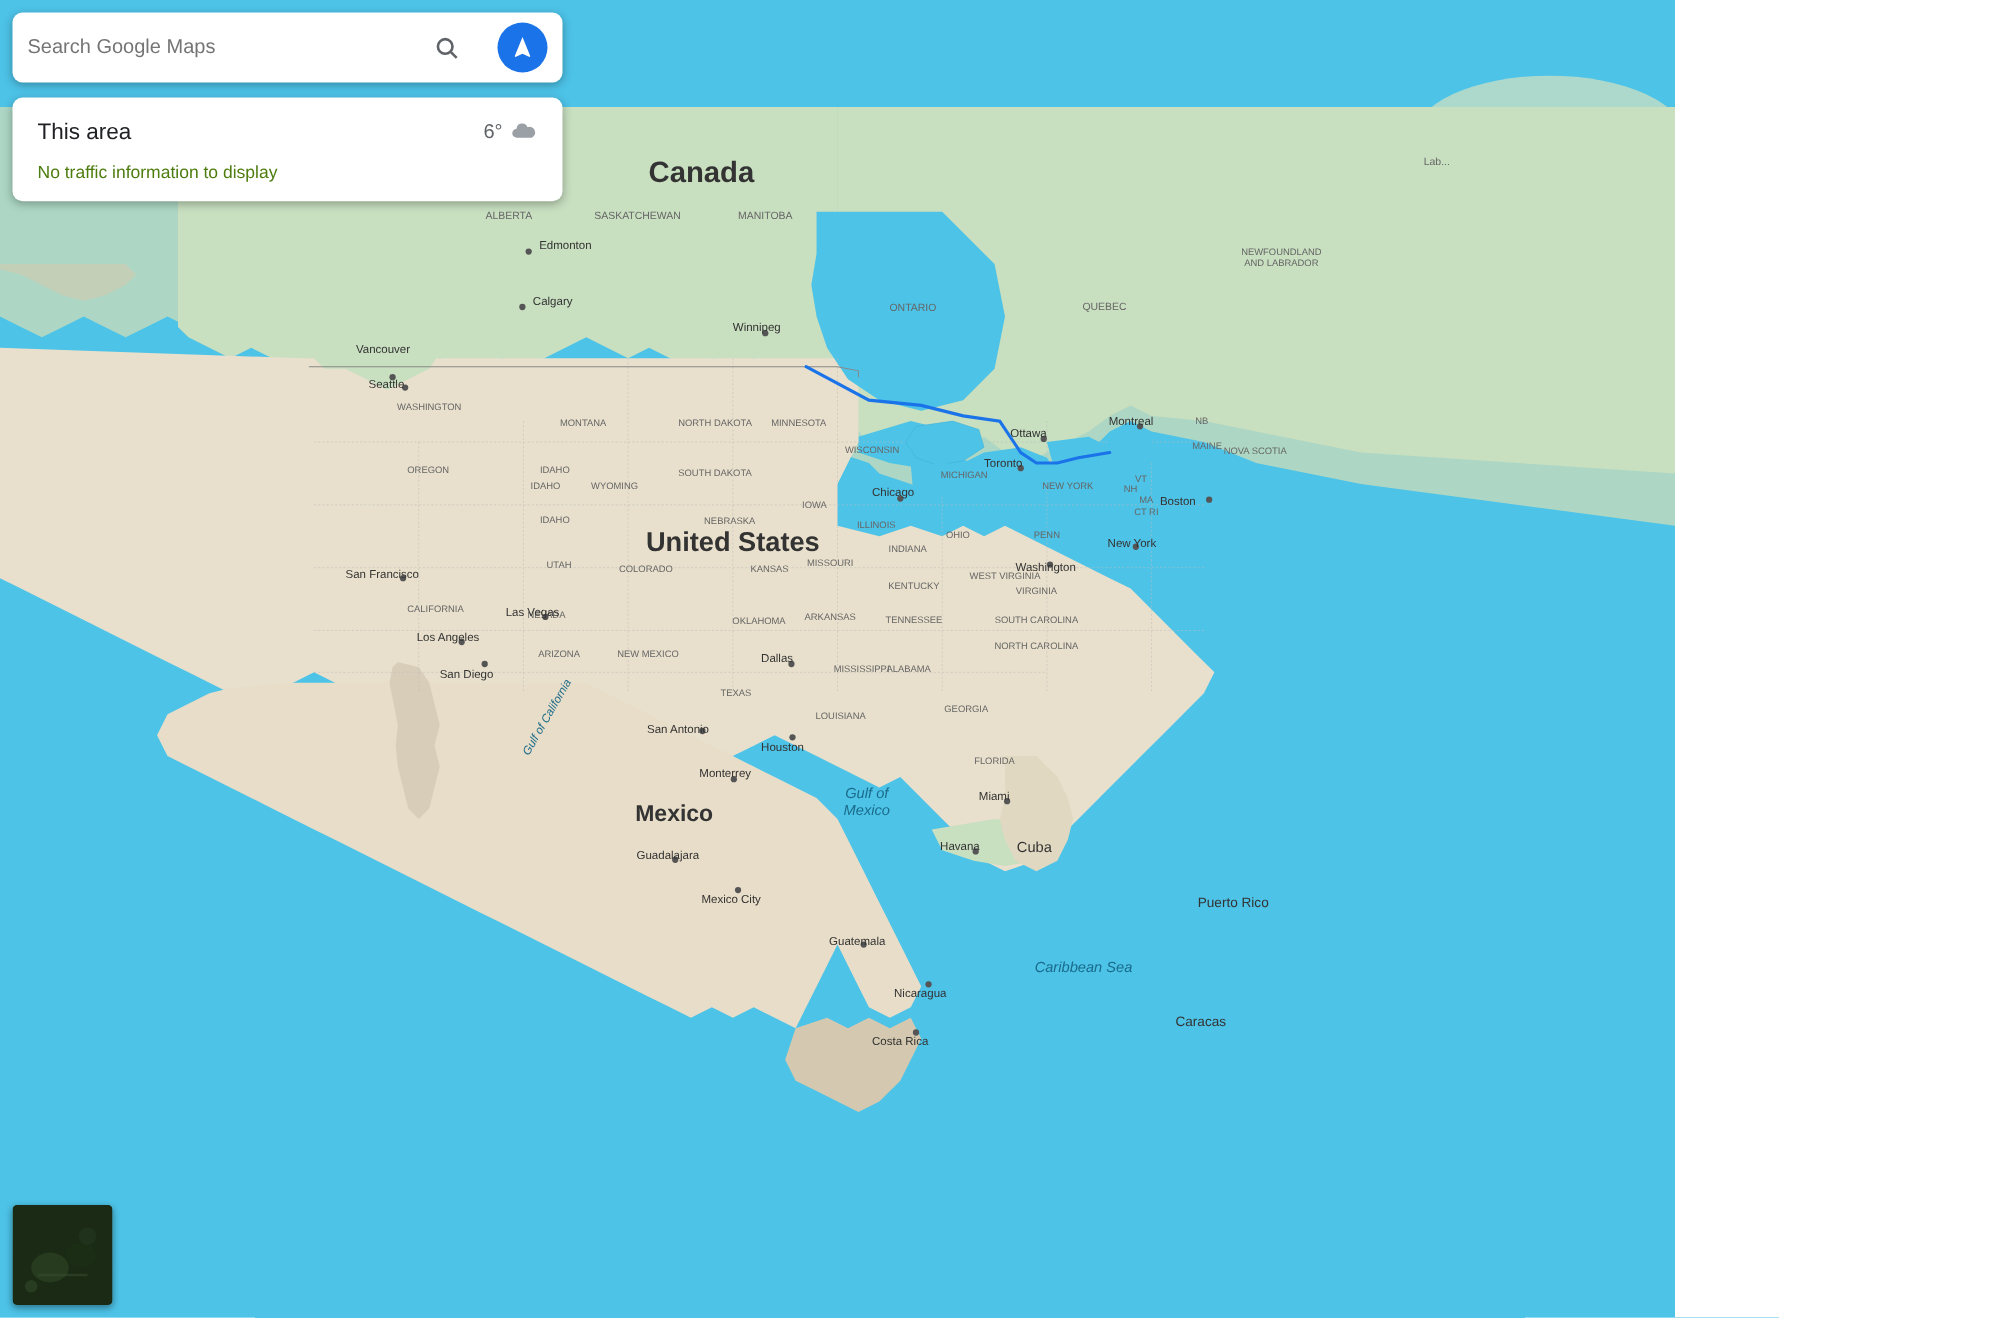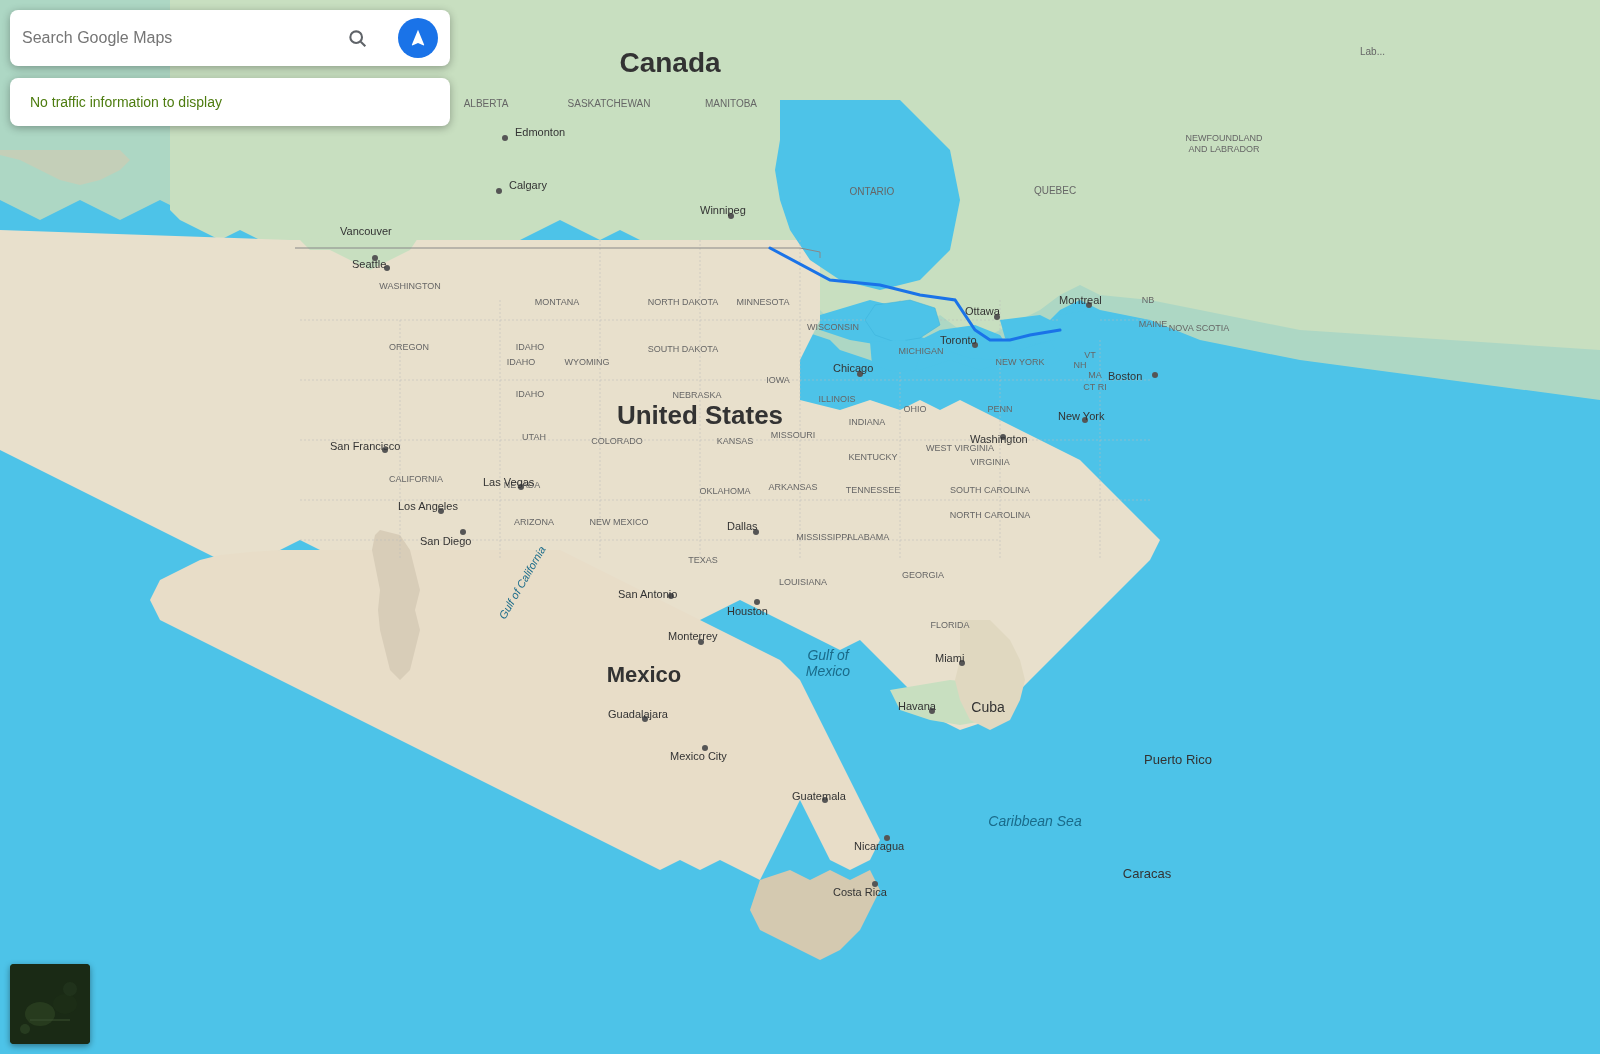--- a/index.html
+++ b/index.html
@@ -2,21 +2,21 @@
 <html><head>
   <meta charset="utf-8">
   <style>
     * { margin: 0; padding: 0; box-sizing: border-box; }
     body { width: 1600px; height: 1054px; overflow: hidden; font-family: 'Google Sans', Arial, sans-serif; position: relative; }
 
     
     #map-container {
       position: absolute;
       top: 0; left: 0;
-      width: 1600px; height: 1054px;
+      width: 1340px; height: 1054px;
       background-color: #4dc3e8;
       overflow: hidden;
     }
 
     
     #map-svg {
       position: absolute;
       top: 0; left: 0;
       width: 100%; height: 100%;
     }
@@ -393,20 +393,31 @@
     </svg>
   </div>
   <div id="directions-btn">
     <svg width="20" height="20" viewBox="0 0 24 24" fill="white">
       <path d="M12 2L4.5 20.29l.71.71L12 18l6.79 3 .71-.71z"></path>
     </svg>
   </div>
 </div>
 
 <div id="info-panel">
+  <div id="info-header">
+    <span id="area-title">This area</span>
+    <div id="weather-section">
+      <span id="temp-text">6°</span>
+      <span id="weather-icon">
+        <svg width="22" height="18" viewBox="0 0 24 20" fill="#9aa0a6">
+          <path d="M19 18H6a4 4 0 0 1-.4-8 5 5 0 0 1 9.7-1.3A4 4 0 0 1 19 18z"></path>
+        </svg>
+      </span>
+    </div>
+  </div>
   <div id="no-traffic">No traffic information to display</div>
 </div>
 
 <div id="street-view-thumb">
   <div id="street-view-inner">
     <svg width="80" height="80" viewBox="0 0 80 80">
 
       <rect width="80" height="80" fill="#1a2a15"></rect>
       <ellipse cx="30" cy="50" rx="15" ry="12" fill="#2a4020" opacity="0.8"></ellipse>
       <ellipse cx="55" cy="40" rx="12" ry="10" fill="#1e3018" opacity="0.6"></ellipse>

